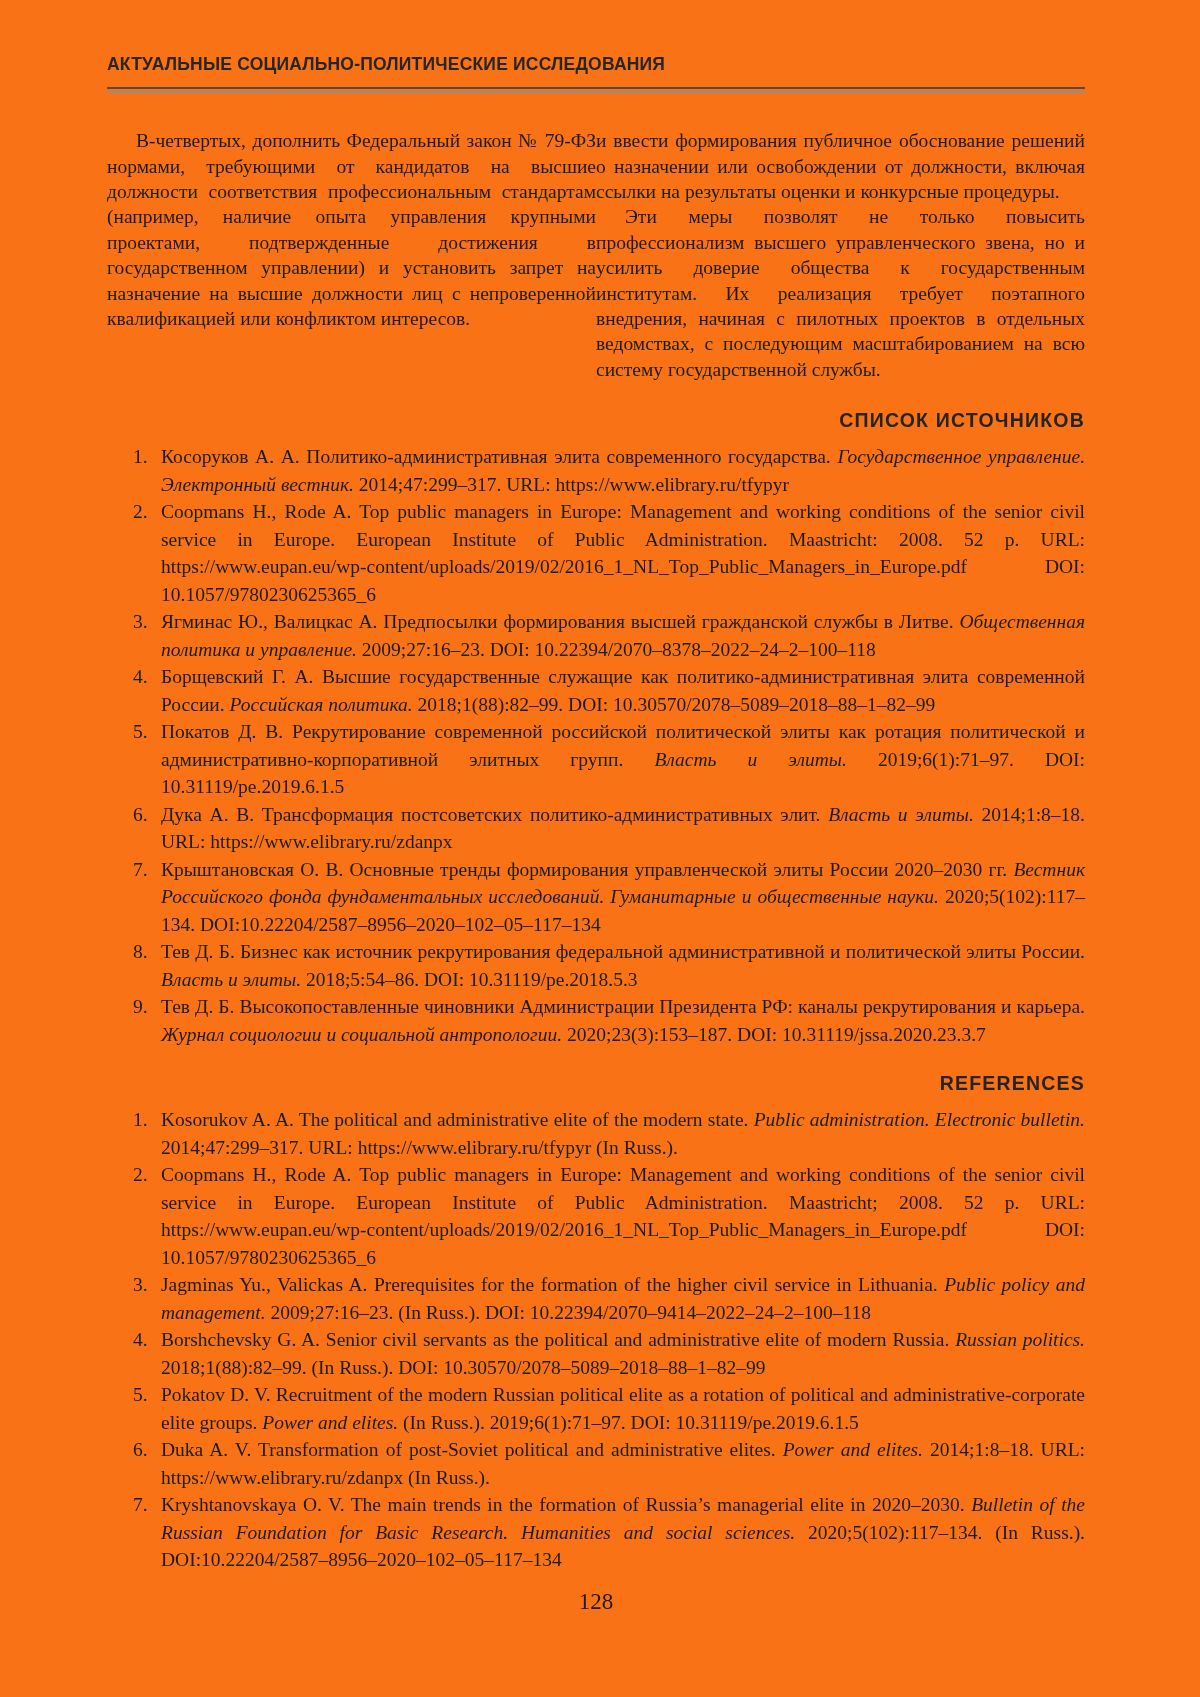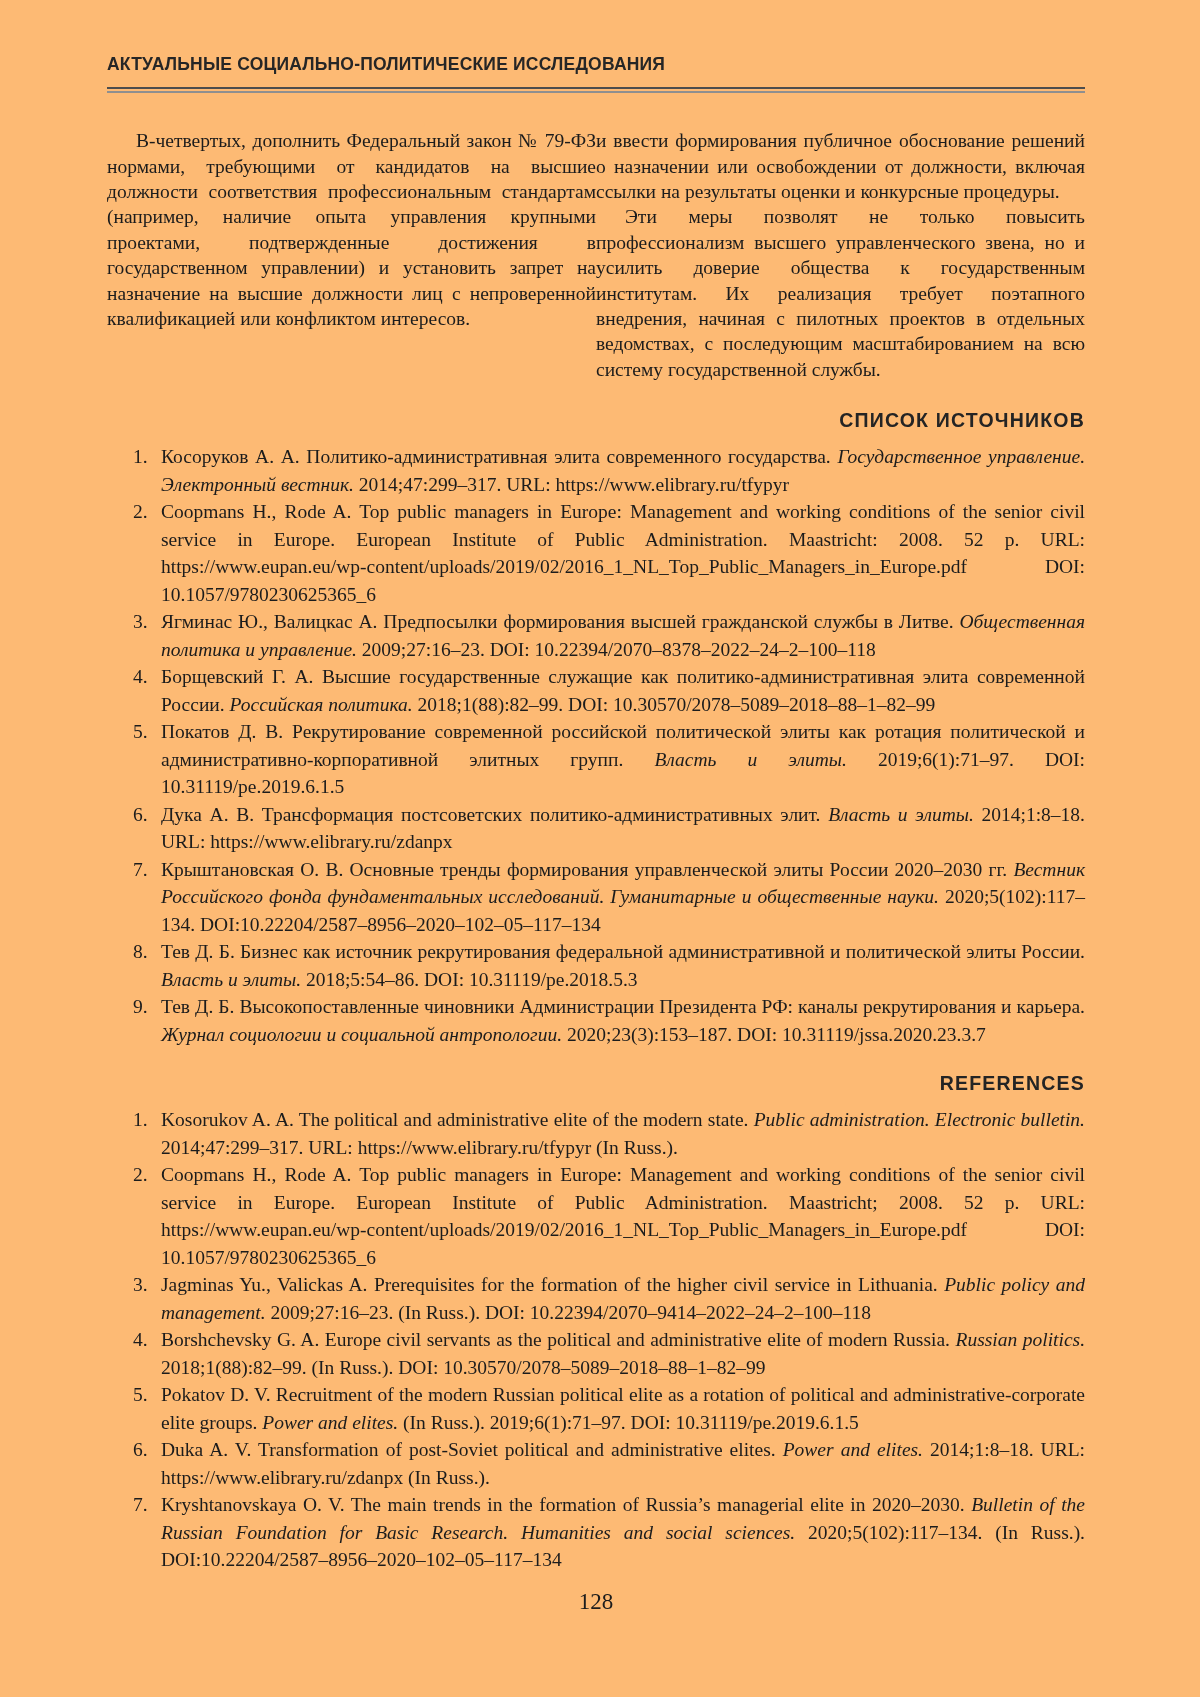--- a/index.html
+++ b/index.html
@@ -1,17 +1,17 @@
 <!DOCTYPE html>
 <html lang="ru"><head>
 <meta charset="utf-8">
 <style>
   html, body { margin:0; padding:0; background:#e9e9e9; }
   .page {
-    width:1200px; height:1697px; margin:0 auto; background:#fdba74;
+    width:1200px; height:1697px; margin:0 auto; background:#f97316;
     box-sizing:border-box; padding:0 115px 16px 107px; position:relative;
     font-family:"Liberation Serif","DejaVu Serif",serif; color:#1c1c1c;
   }
   .running-head {
     padding-top:54px;
     font-family:"Liberation Sans","DejaVu Sans",sans-serif;
     font-weight:700; font-size:17.5px; line-height:1.15;
     letter-spacing:0.2px; color:#262626;
   }
   .double-rule {
@@ -73,21 +73,21 @@
       <li><span class="ref-num">8.</span><span>Тев Д. Б. Бизнес как источник рекрутирования федеральной административной и политической элиты России. </span><i>Власть и элиты.</i><span> 2018;5:54–86. DOI: 10.31119/pe.2018.5.3</span></li>
       <li><span class="ref-num">9.</span><span>Тев Д. Б. Высокопоставленные чиновники Администрации Президента РФ: каналы рекрутирования и карьера. </span><i>Журнал социологии и социальной антропологии.</i><span> 2020;23(3):153–187. DOI: 10.31119/jssa.2020.23.3.7</span></li>
     </ol>
 
   <div class="section-heading heading-references">REFERENCES</div>
 
   <ol class="ref-list">
       <li><span class="ref-num">1.</span><span>Kosorukov A. A. The political and administrative elite of the modern state. </span><i>Public administration. Electronic bulletin.</i><span> 2014;47:299–317. URL: https://www.elibrary.ru/tfypyr (In Russ.).</span></li>
       <li><span class="ref-num">2.</span><span>Coopmans H., Rode A. Top public managers in Europe: Management and working conditions of the senior civil service in Europe. European Institute of Public Administration. Maastricht; 2008. 52 p. URL: https://www.eupan.eu/wp-content/uploads/2019/02/2016_1_NL_Top_Public_Managers_in_Europe.pdf DOI: 10.1057/9780230625365_6</span></li>
       <li><span class="ref-num">3.</span><span>Jagminas Yu., Valickas A. Prerequisites for the formation of the higher civil service in Lithuania. </span><i>Public policy and management.</i><span> 2009;27:16–23. (In Russ.). DOI: 10.22394/2070–9414–2022–24–2–100–118</span></li>
-      <li><span class="ref-num">4.</span><span>Borshchevsky G. A. Europe civil servants as the political and administrative elite of modern Russia. </span><i>Russian politics.</i><span> 2018;1(88):82–99. (In Russ.). DOI: 10.30570/2078–5089–2018–88–1–82–99</span></li>
+      <li><span class="ref-num">4.</span><span>Borshchevsky G. A. Senior civil servants as the political and administrative elite of modern Russia. </span><i>Russian politics.</i><span> 2018;1(88):82–99. (In Russ.). DOI: 10.30570/2078–5089–2018–88–1–82–99</span></li>
       <li><span class="ref-num">5.</span><span>Pokatov D. V. Recruitment of the modern Russian political elite as a rotation of political and administrative-corporate elite groups. </span><i>Power and elites.</i><span> (In Russ.). 2019;6(1):71–97. DOI: 10.31119/pe.2019.6.1.5</span></li>
       <li><span class="ref-num">6.</span><span>Duka A. V. Transformation of post-Soviet political and administrative elites. </span><i>Power and elites.</i><span> 2014;1:8–18. URL: https://www.elibrary.ru/zdanpx (In Russ.).</span></li>
       <li><span class="ref-num">7.</span><span>Kryshtanovskaya O. V. The main trends in the formation of Russia’s managerial elite in 2020–2030. </span><i>Bulletin of the Russian Foundation for Basic Research. Humanities and social sciences.</i><span> 2020;5(102):117–134. (In Russ.). DOI:10.22204/2587–8956–2020–102–05–117–134</span></li>
     </ol>
 
   <div class="page-number">128</div>
 
 </div>
 
 </body></html>

